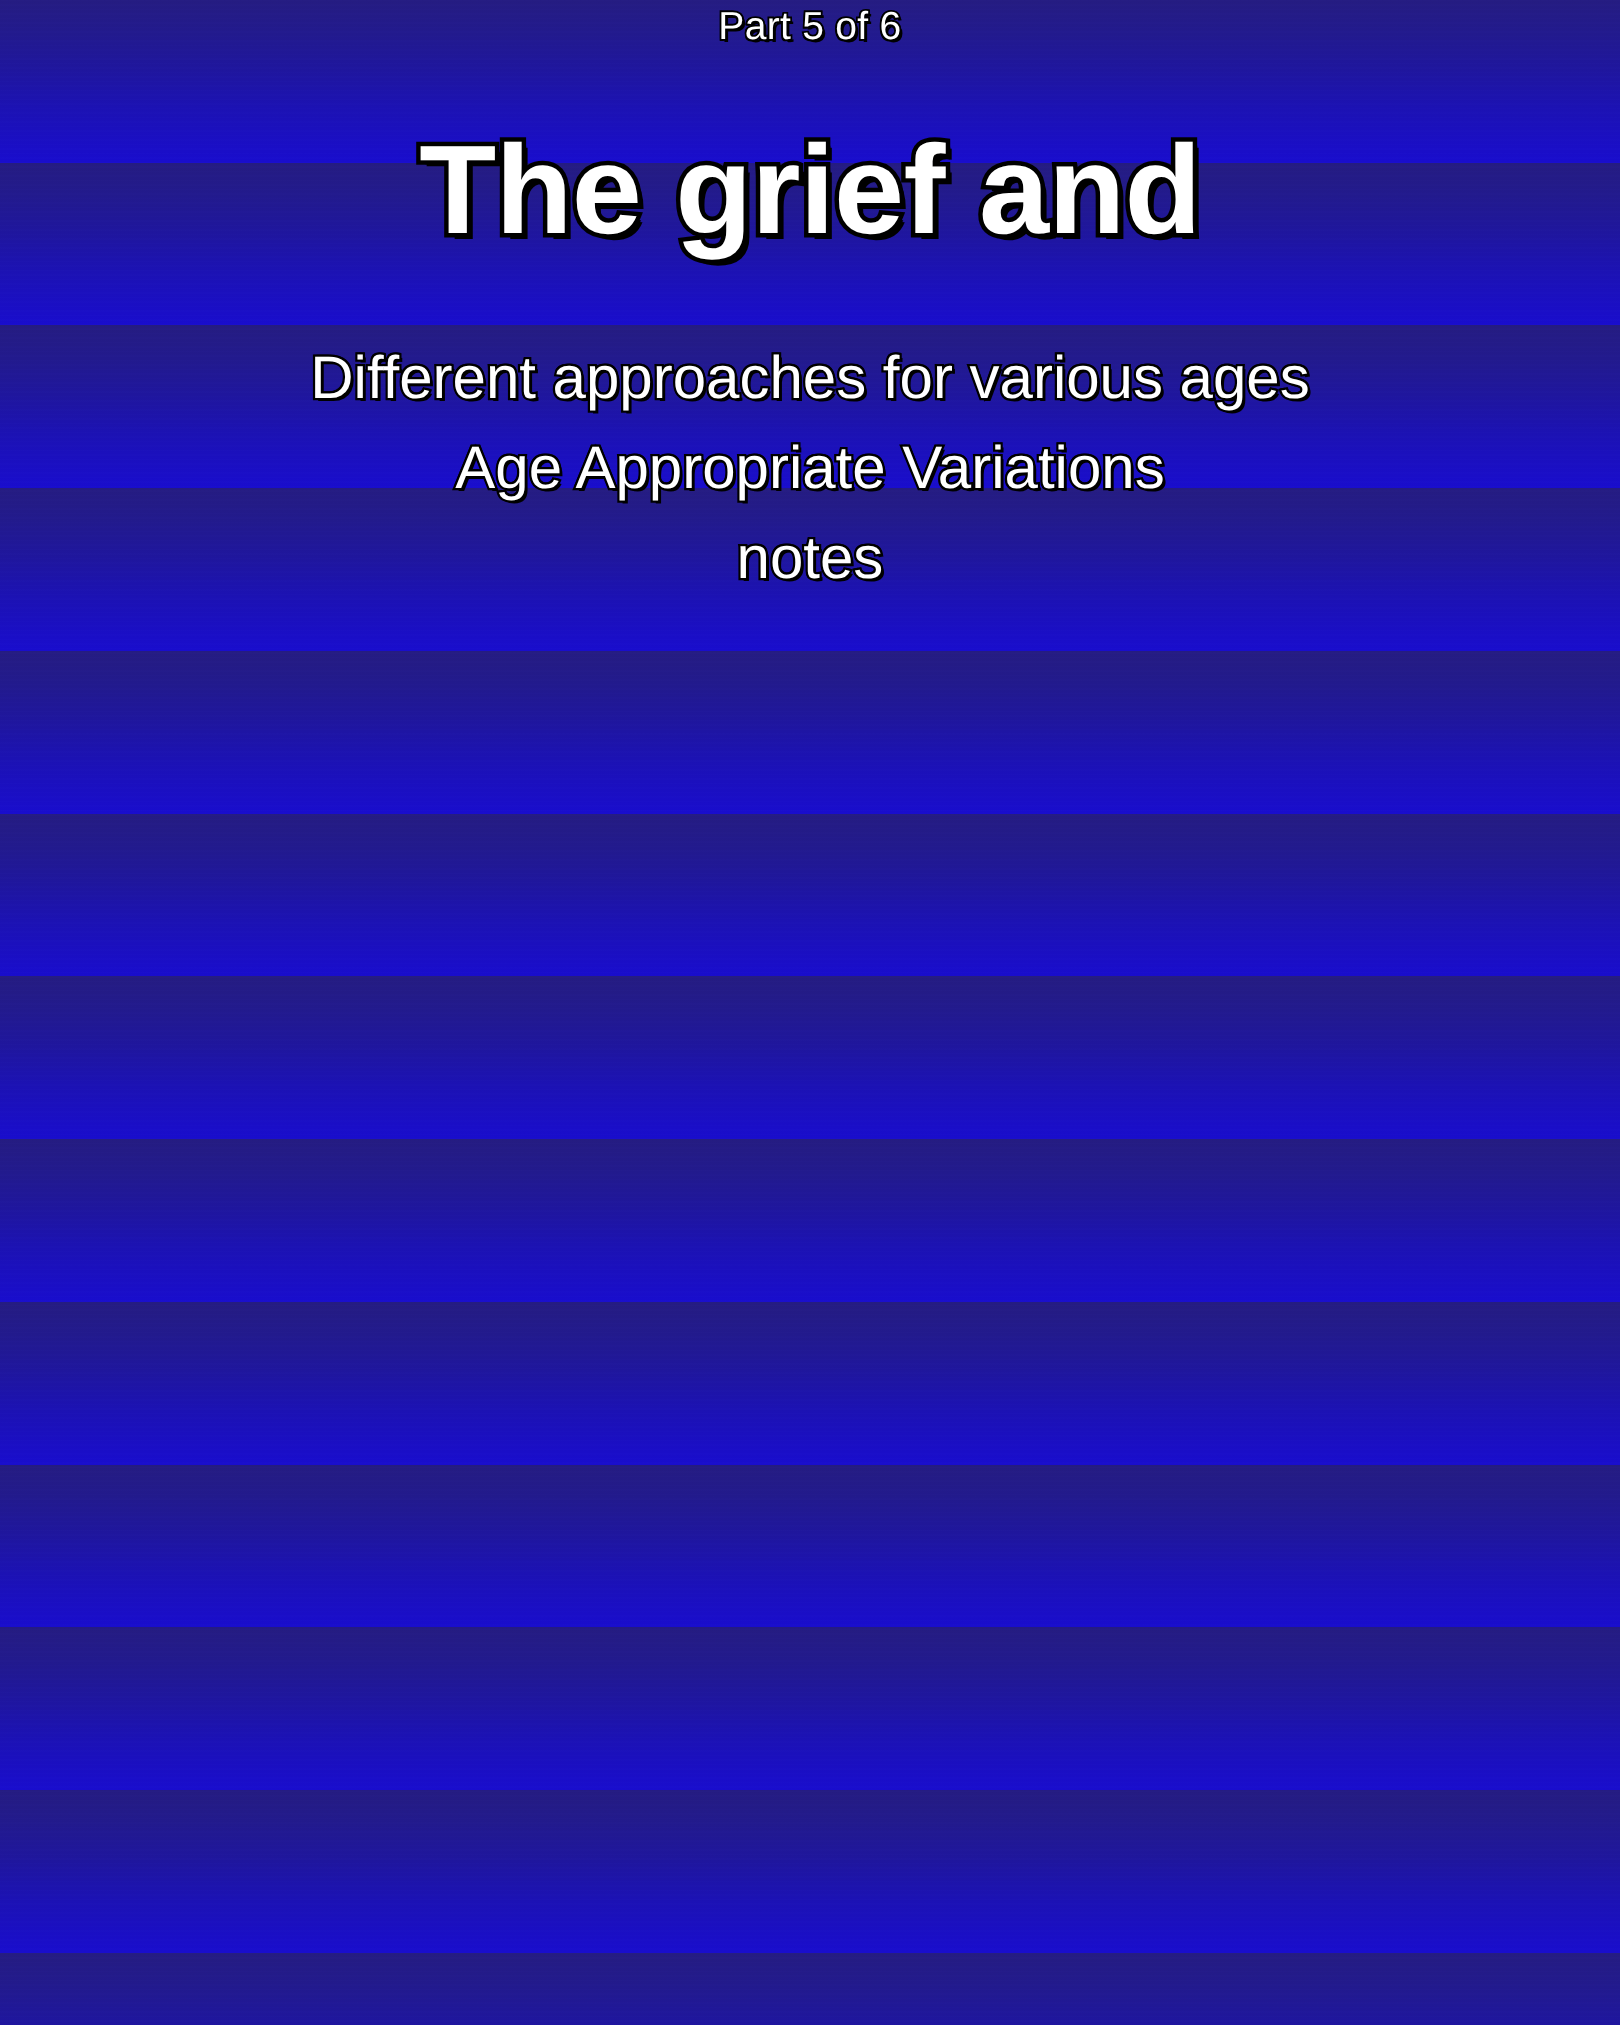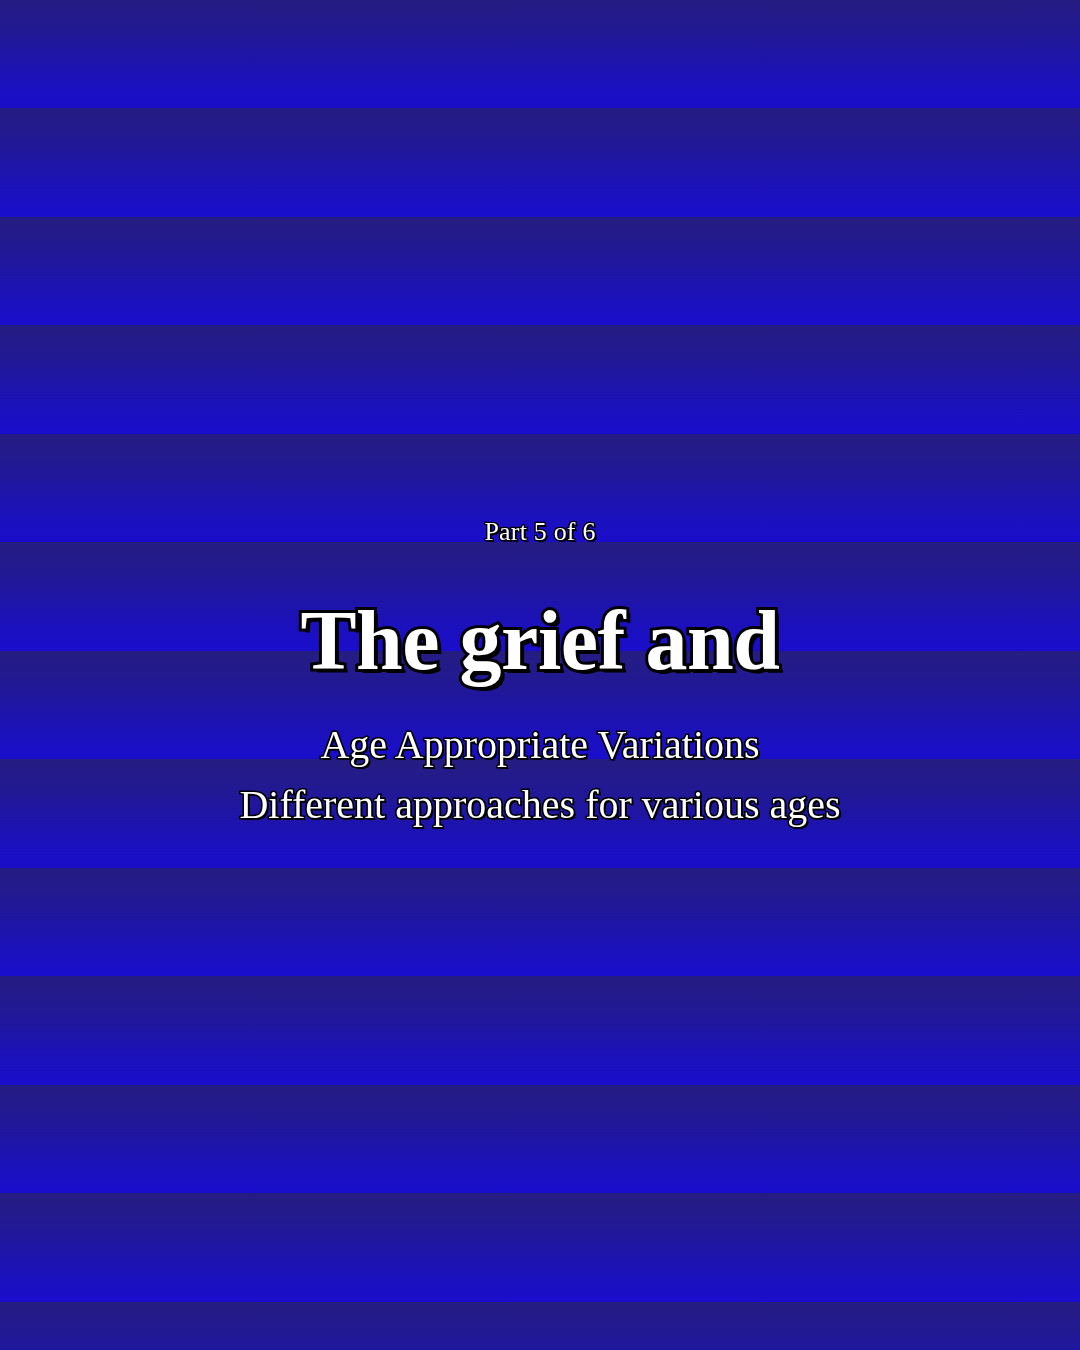--- a/index.html
+++ b/index.html
@@ -59,25 +59,23 @@
   
   .content {
     position: absolute;
     left: 0;
     right: 0;
     top: 0;
     bottom: 0;
     display: flex;
     flex-direction: column;
     align-items: center;
-    justify-content: center;
     text-align: center;
     padding: 0 60px;
     box-sizing: border-box;
-    font-family: Liberation Serif, serif;
   }
 
   
   .eyebrow {
     font-size: 26px;
     font-weight: 400;
     line-height: 34px;
     color: #FFFFFF;
     letter-spacing: 0.2px;
     margin: 0 0 46px 0;
@@ -89,21 +87,21 @@
        1px -1px 0 #000,
       -1px -1px 0 #000;
   }
 
   .title {
     font-size: 84px;
     font-weight: 700;
     line-height: 92px;
     color: #FFFFFF;
     letter-spacing: -0.5px;
-    margin: 0 0 28px 0;
+    margin: 0 0 50px 0;
     -webkit-text-stroke: 6px #000000;
     paint-order: stroke fill;
     text-shadow:
        4px 4px 0 #000,
        3px 3px 0 #000;
     max-width: 960px;
   }
 
   .subtitle {
     font-size: 40px;
@@ -134,18 +132,19 @@
   <div class="backdrop"></div>
   <div class="backdrop-noise"></div>
 
   <div class="content">
 
     <div class="eyebrow">Part 5 of 6</div>
 
     <h1 class="title">The grief and</h1>
 
     <div class="subtitle">
+      <span class="subtitle-line">Different approaches for various ages</span>
       <span class="subtitle-line">Age Appropriate Variations</span>
-      <span class="subtitle-line">Different approaches for various ages</span>
+      <span class="subtitle-line">notes</span>
     </div>
 
   </div>
 </div>
 
 </body></html>

